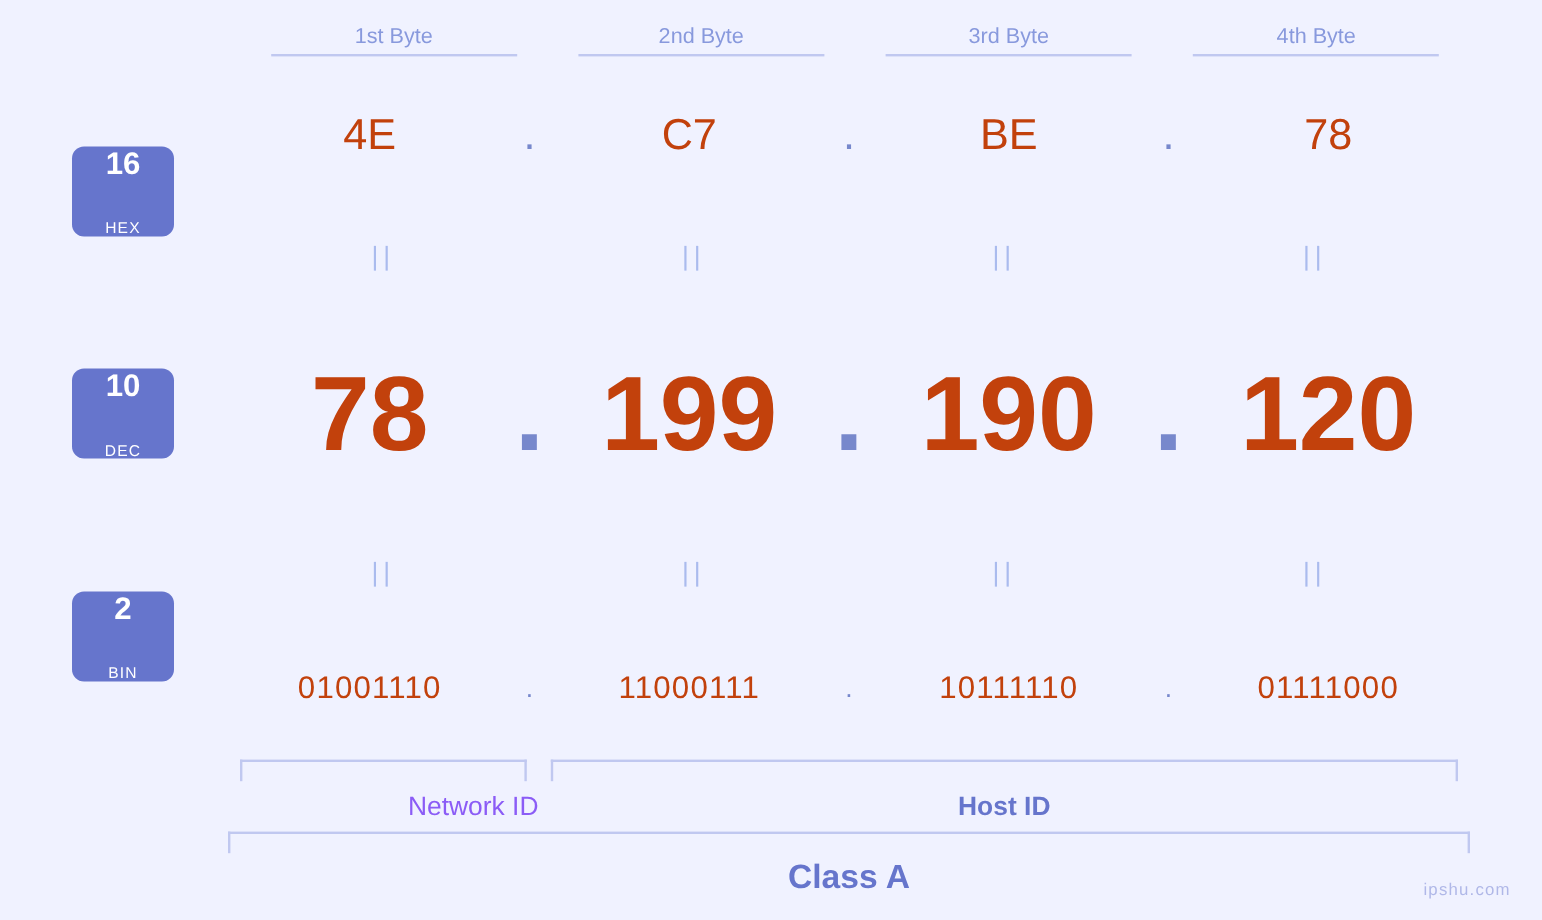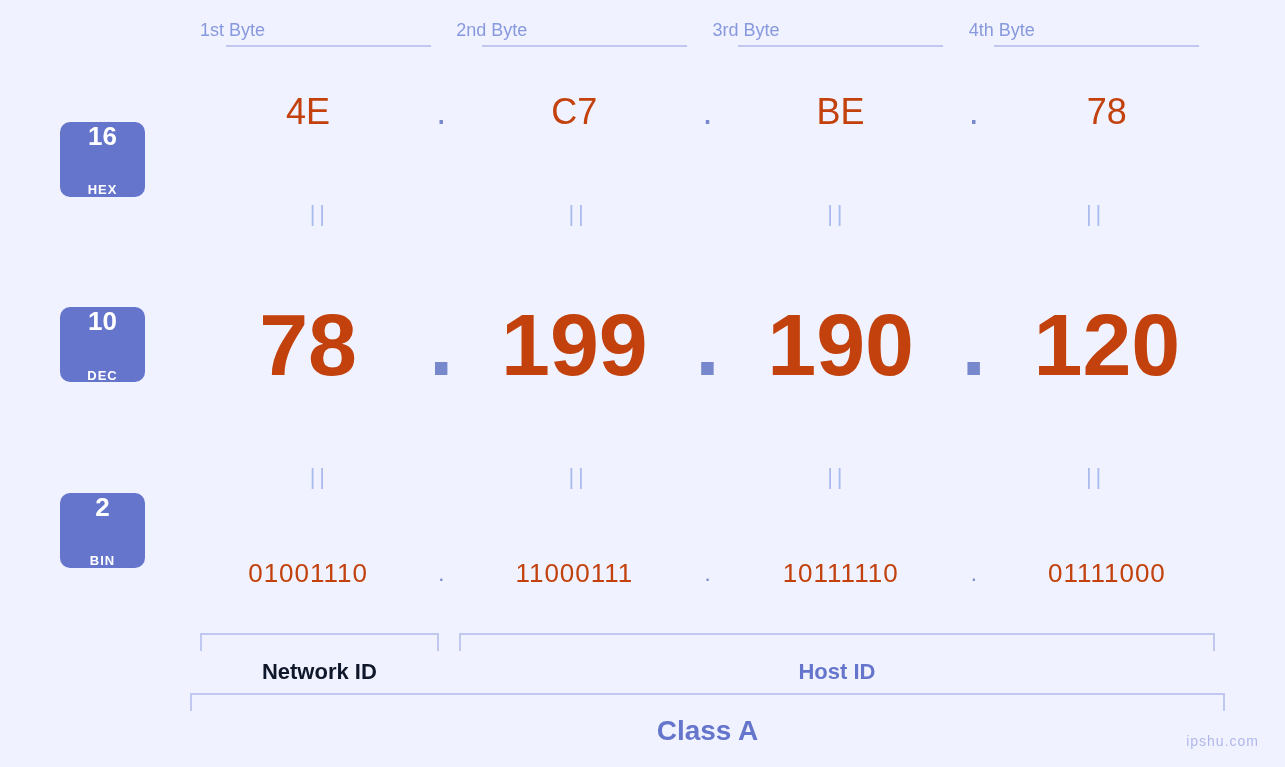--- a/index.html
+++ b/index.html
@@ -38,21 +38,21 @@
     
     .byte-headers {
       display: flex;
       width: 100%;
       padding-left: 140px;
       margin-bottom: 0px;
     }
 
     .byte-header {
       flex: 1;
-      text-align: left;
+      text-align: center;
       color: #8899dd;
       font-size: 18px;
       font-weight: 400;
       padding-bottom: 6px;
       position: relative;
     }
 
     .byte-header::after {
       content: '';
       display: block;
@@ -96,21 +96,21 @@
     }
 
     .badge-num {
       font-size: 26px;
       font-weight: bold;
       line-height: 1.1;
     }
 
     .badge-label {
       font-size: 13px;
-      font-weight: 700;
+      font-weight: 400;
       letter-spacing: 1px;
     }
 
     
     .values-area {
       flex: 1;
       display: flex;
       flex-direction: column;
       justify-content: space-around;
     }
@@ -184,24 +184,24 @@
       margin-bottom: 8px;
     }
 
     
     .network-id-section {
       flex: 1;
       position: relative;
     }
 
     .network-id-label {
-      text-align: center;
-      color: #0f172a;
+      text-align: right;
+      color: #8b5cf6;
       font-size: 22px;
-      font-weight: bold;
+      font-weight: normal;
       margin-top: 8px;
     }
 
     .bracket-top {
       height: 18px;
       border-left: 2px solid #c0c8f0;
       border-right: 2px solid #c0c8f0;
       border-top: 2px solid #c0c8f0;
       margin: 0 10px;
     }

